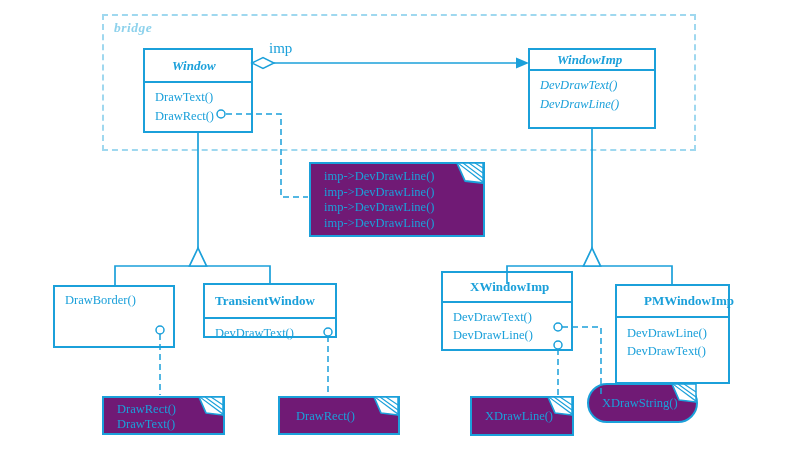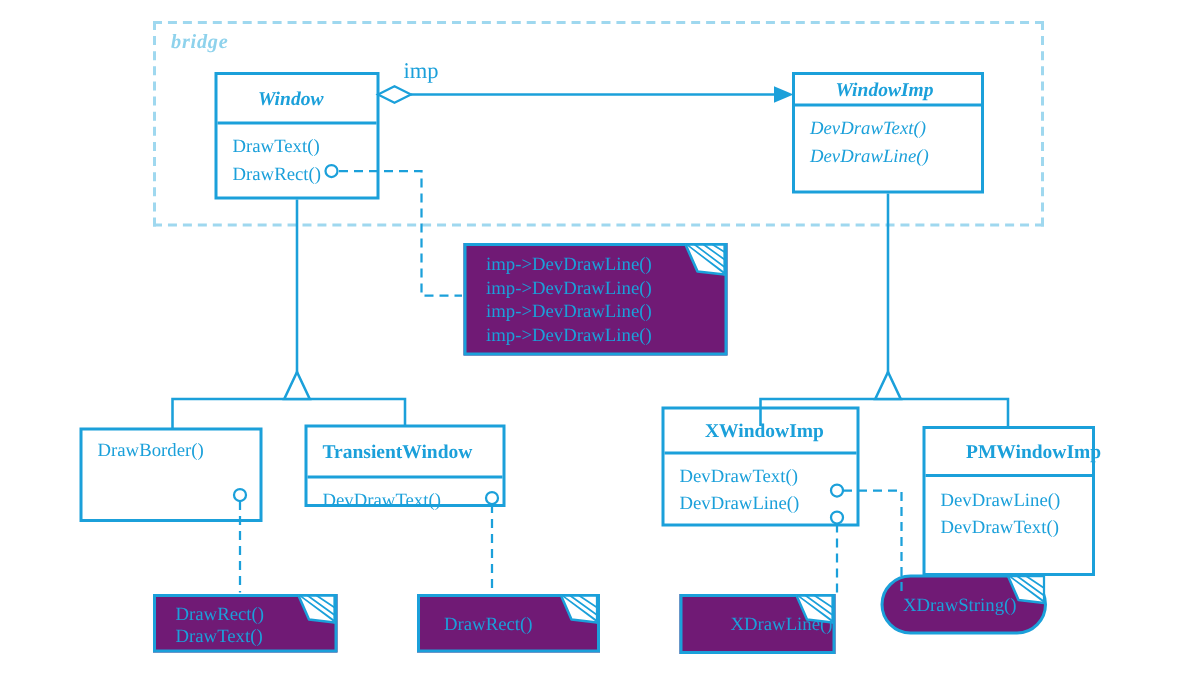--- a/index.html
+++ b/index.html
@@ -179,21 +179,21 @@
     <div class="note-lines" style="padding-left:16px;">
       <div class="nl">DrawRect()</div>
     </div>
     <svg class="fold" width="28" height="23">
       <polygon points="2,1 26,1 26,19" fill="#ffffff" stroke="#1BA0DA" stroke-width="1.5"></polygon>
       <path d="M8,1 L26,14 M14,1 L26,9 M4,2 L26,18" stroke="#1BA0DA" stroke-width="1.1" fill="none"></path>
       <path d="M2,1 L9,17 L26,19" fill="#ffffff" stroke="#1BA0DA" stroke-width="1.7" stroke-linejoin="round"></path>
     </svg>
   </div>
 
-  <div class="note note-one" style="left:453px; top:396px; width:104px; height:40px;text-align:right;">
+  <div class="note note-one" style="left:470px; top:396px; width:104px; height:40px;">
     <div class="note-lines">
       <div class="nl">XDrawLine()</div>
     </div>
     <svg class="fold" width="28" height="23">
       <polygon points="2,1 26,1 26,19" fill="#ffffff" stroke="#1BA0DA" stroke-width="1.5"></polygon>
       <path d="M8,1 L26,14 M14,1 L26,9 M4,2 L26,18" stroke="#1BA0DA" stroke-width="1.1" fill="none"></path>
       <path d="M2,1 L9,17 L26,19" fill="#ffffff" stroke="#1BA0DA" stroke-width="1.7" stroke-linejoin="round"></path>
     </svg>
   </div>
 

